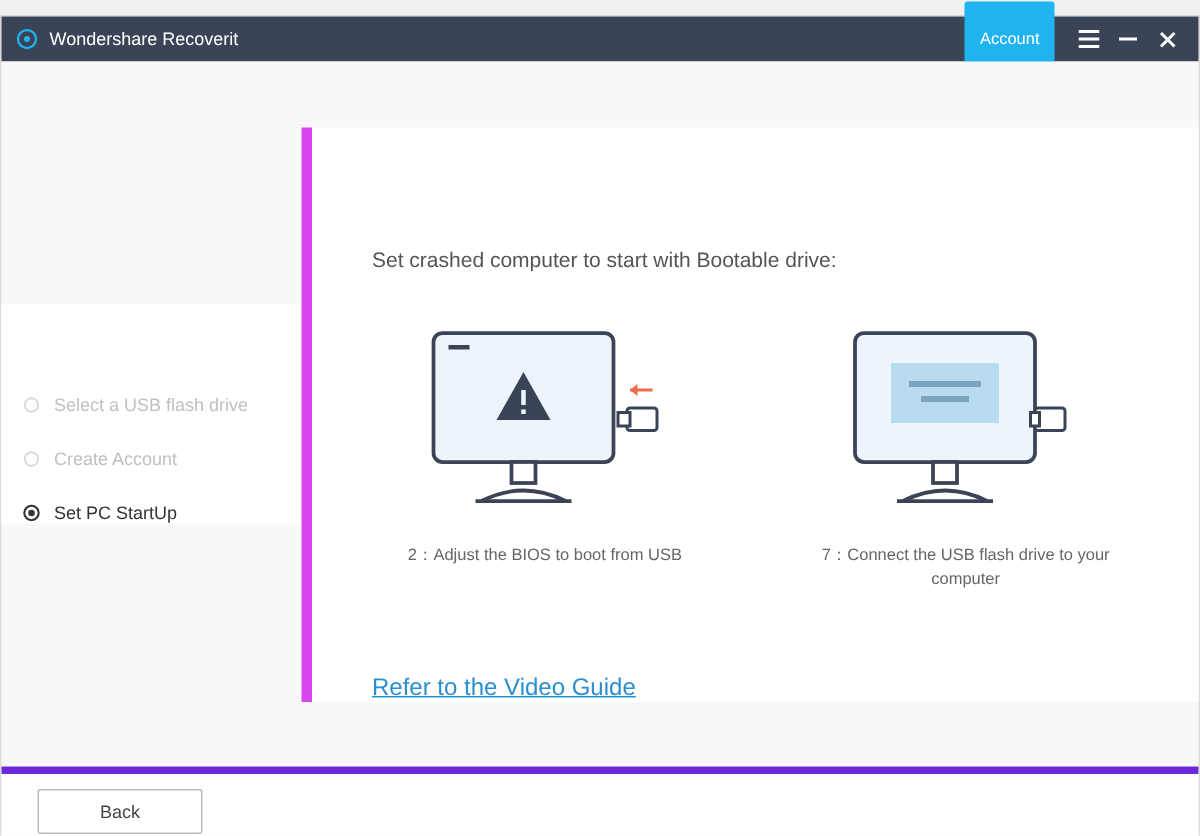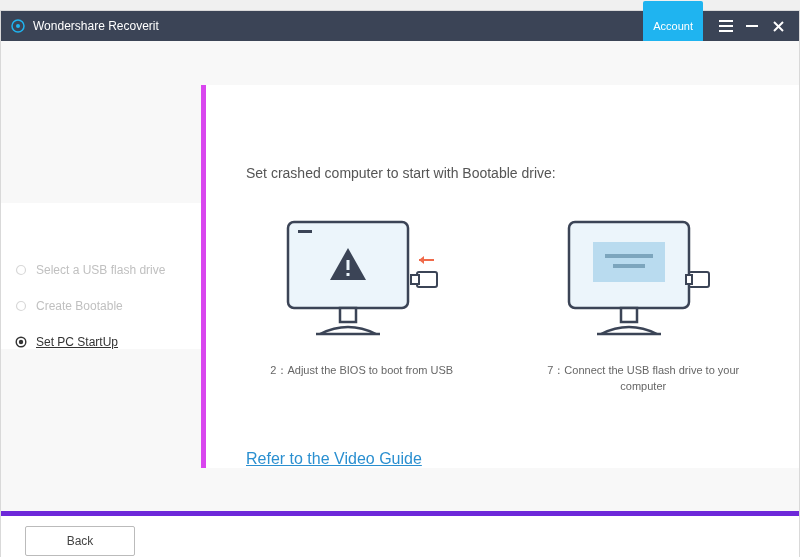--- a/index.html
+++ b/index.html
@@ -70,31 +70,31 @@
     flex-direction: column;
     gap: 22px;
   }
   .step {
     display: flex;
     align-items: center;
     font-size: 12px;
     color: #c0c0c0;
     gap: 9px;
   }
-  .step.active { color: #333; font-weight: 500; text-decoration: underline; }
+  .step.active { color: #333; font-weight: 500; }
   .step-dot {
     width: 12px; height: 12px;
     display: inline-flex;
     align-items: center; justify-content: center;
     flex-shrink: 0;
   }
   .main {
     flex: 1;
     background: #ffffff;
-    border-left: 5px solid #d946ef;
+    border-left: 7px solid #d946ef;
     padding: 80px 40px 0 40px;
     position: relative;
   }
   .heading {
     font-size: 14px;
     color: #555;
     margin-bottom: 30px;
   }
   .illus-row {
     display: flex;
@@ -193,21 +193,21 @@
             </svg>
         </span>
         <span>Select a USB flash drive</span>
       </div>
       <div class="step">
         <span class="step-dot">
           <svg width="12" height="12" viewBox="0 0 12 12">
               <circle cx="6" cy="6" r="4.5" fill="none" stroke="#d8d8d8" stroke-width="1.2"></circle>
             </svg>
         </span>
-        <span>Create Bootable</span>
+        <span>Create Account</span>
       </div>
       <div class="step active">
         <span class="step-dot">
           <svg width="12" height="12" viewBox="0 0 12 12">
             <circle cx="6" cy="6" r="4.8" fill="none" stroke="#333" stroke-width="1.4"></circle>
             <circle cx="6" cy="6" r="2.2" fill="#333"></circle>
           </svg>
         </span>
         <span>Set PC StartUp</span>
       </div>

